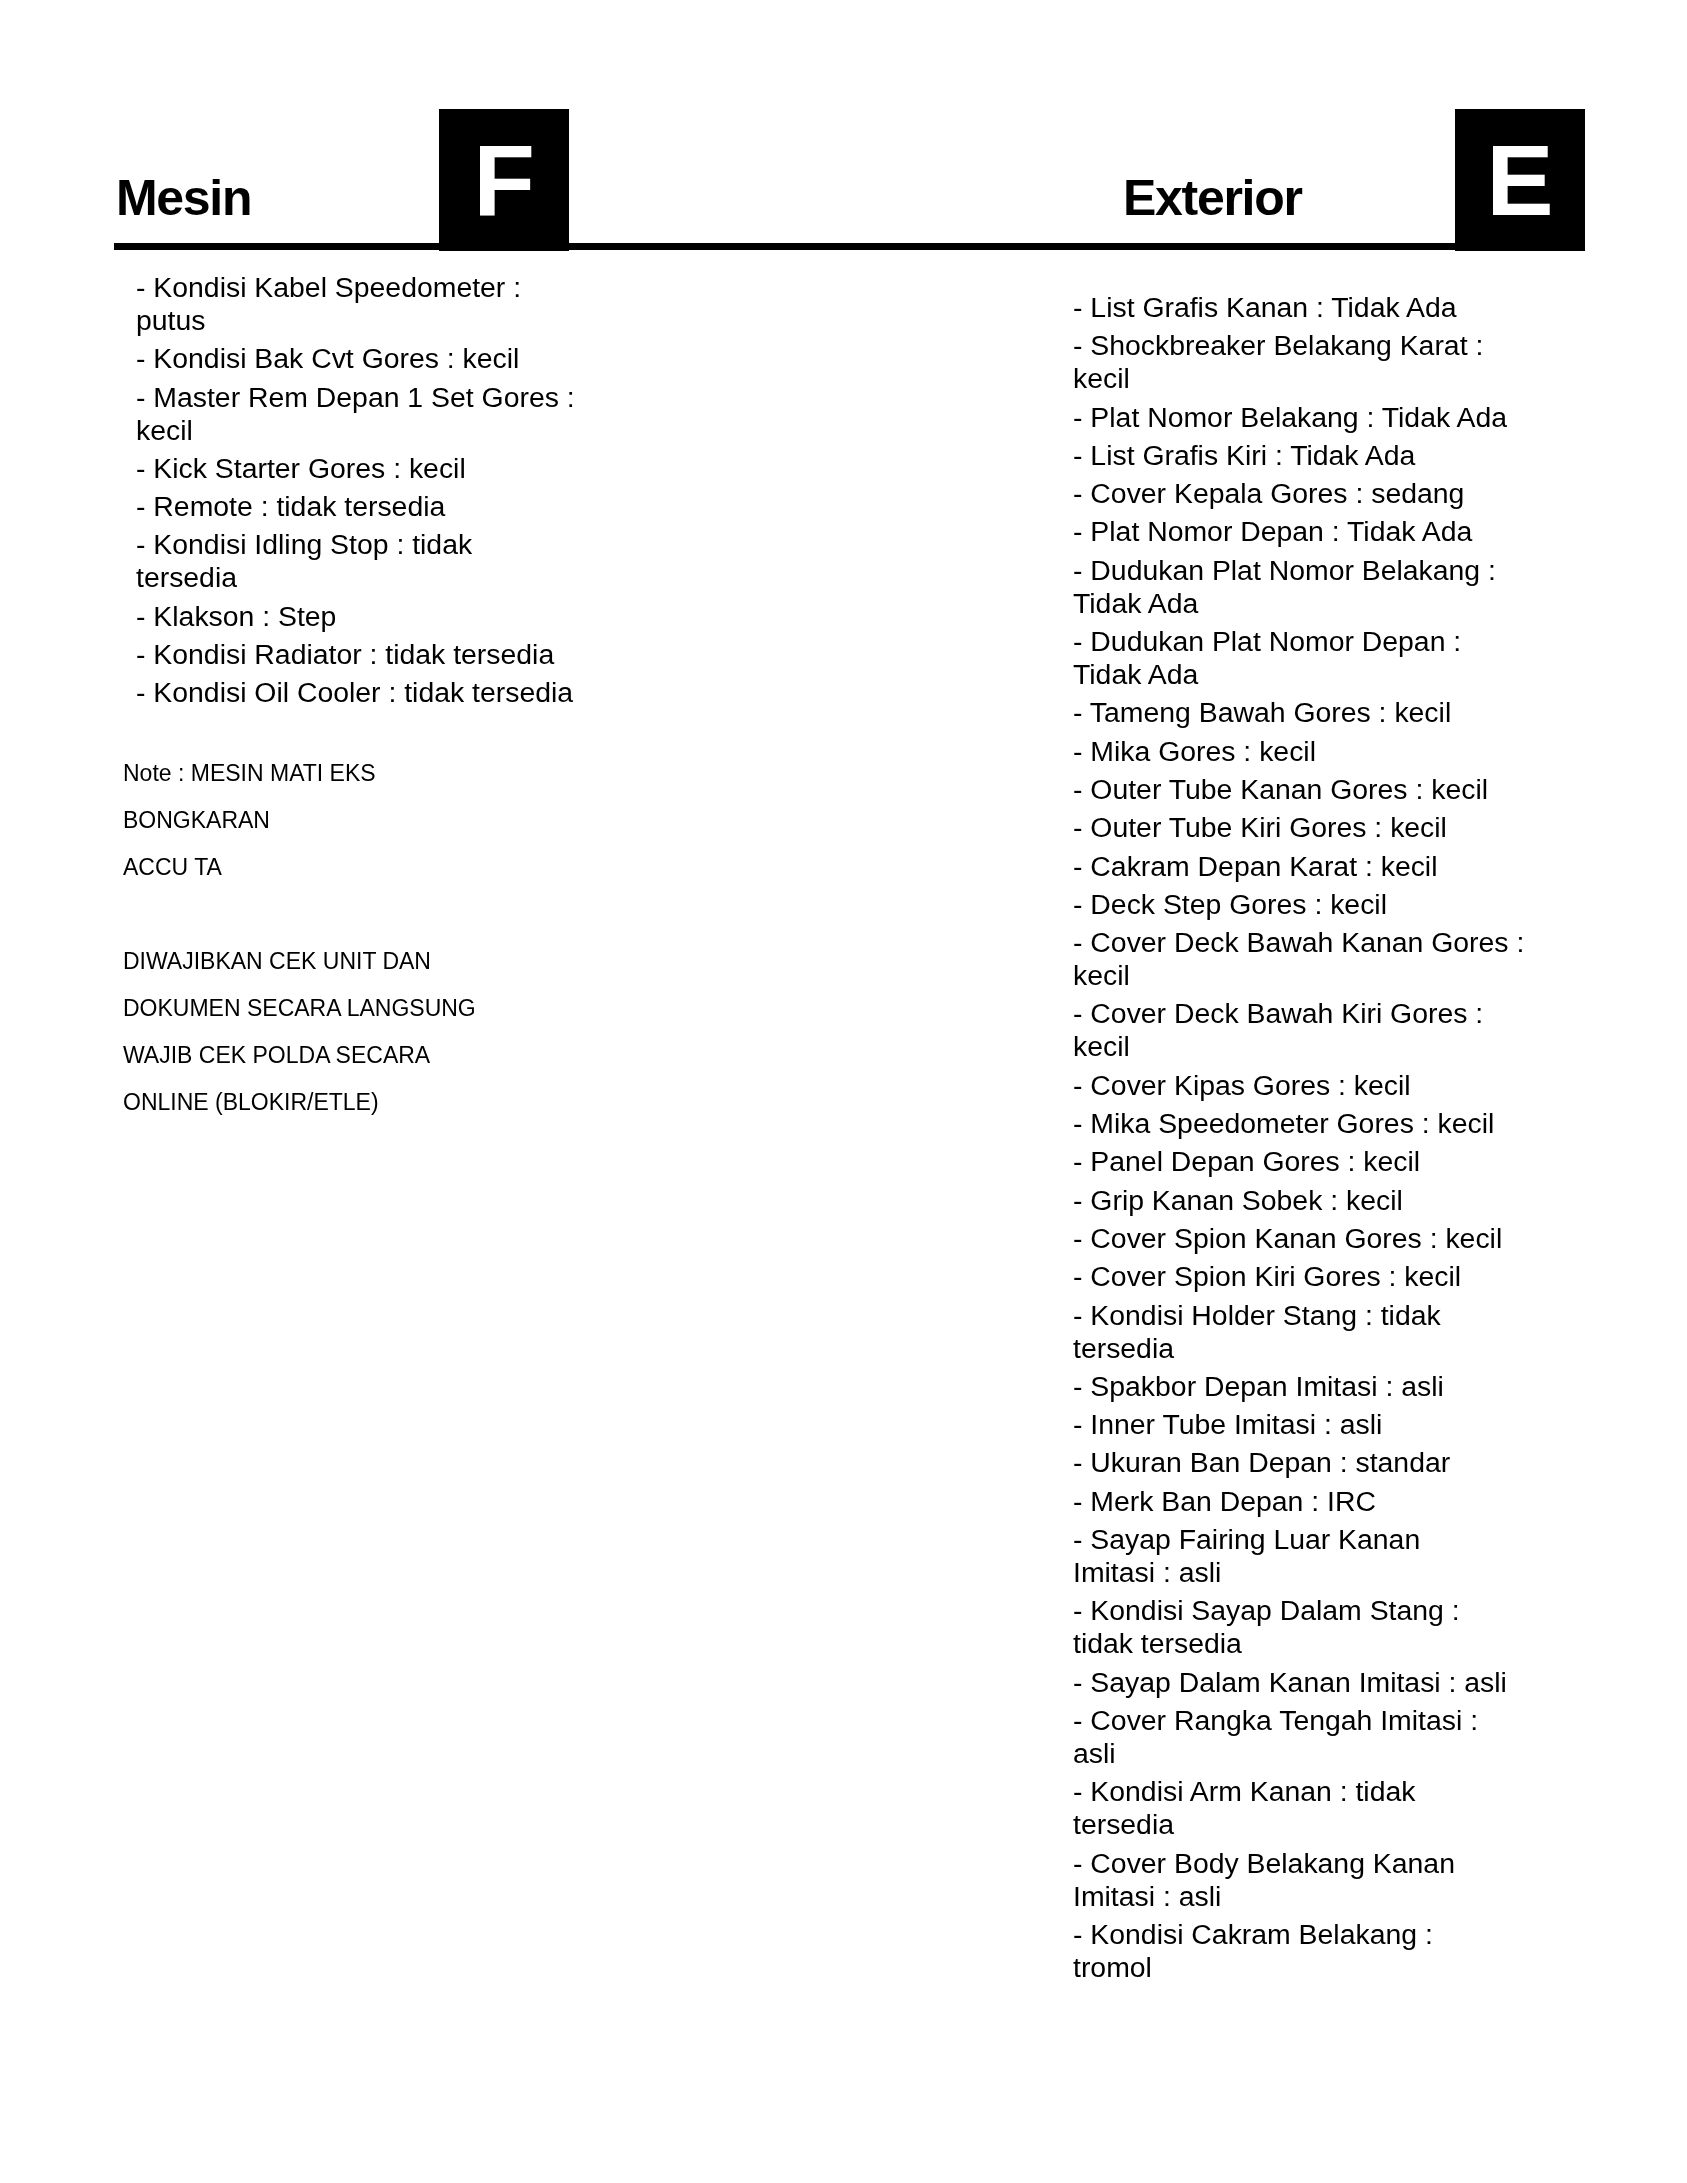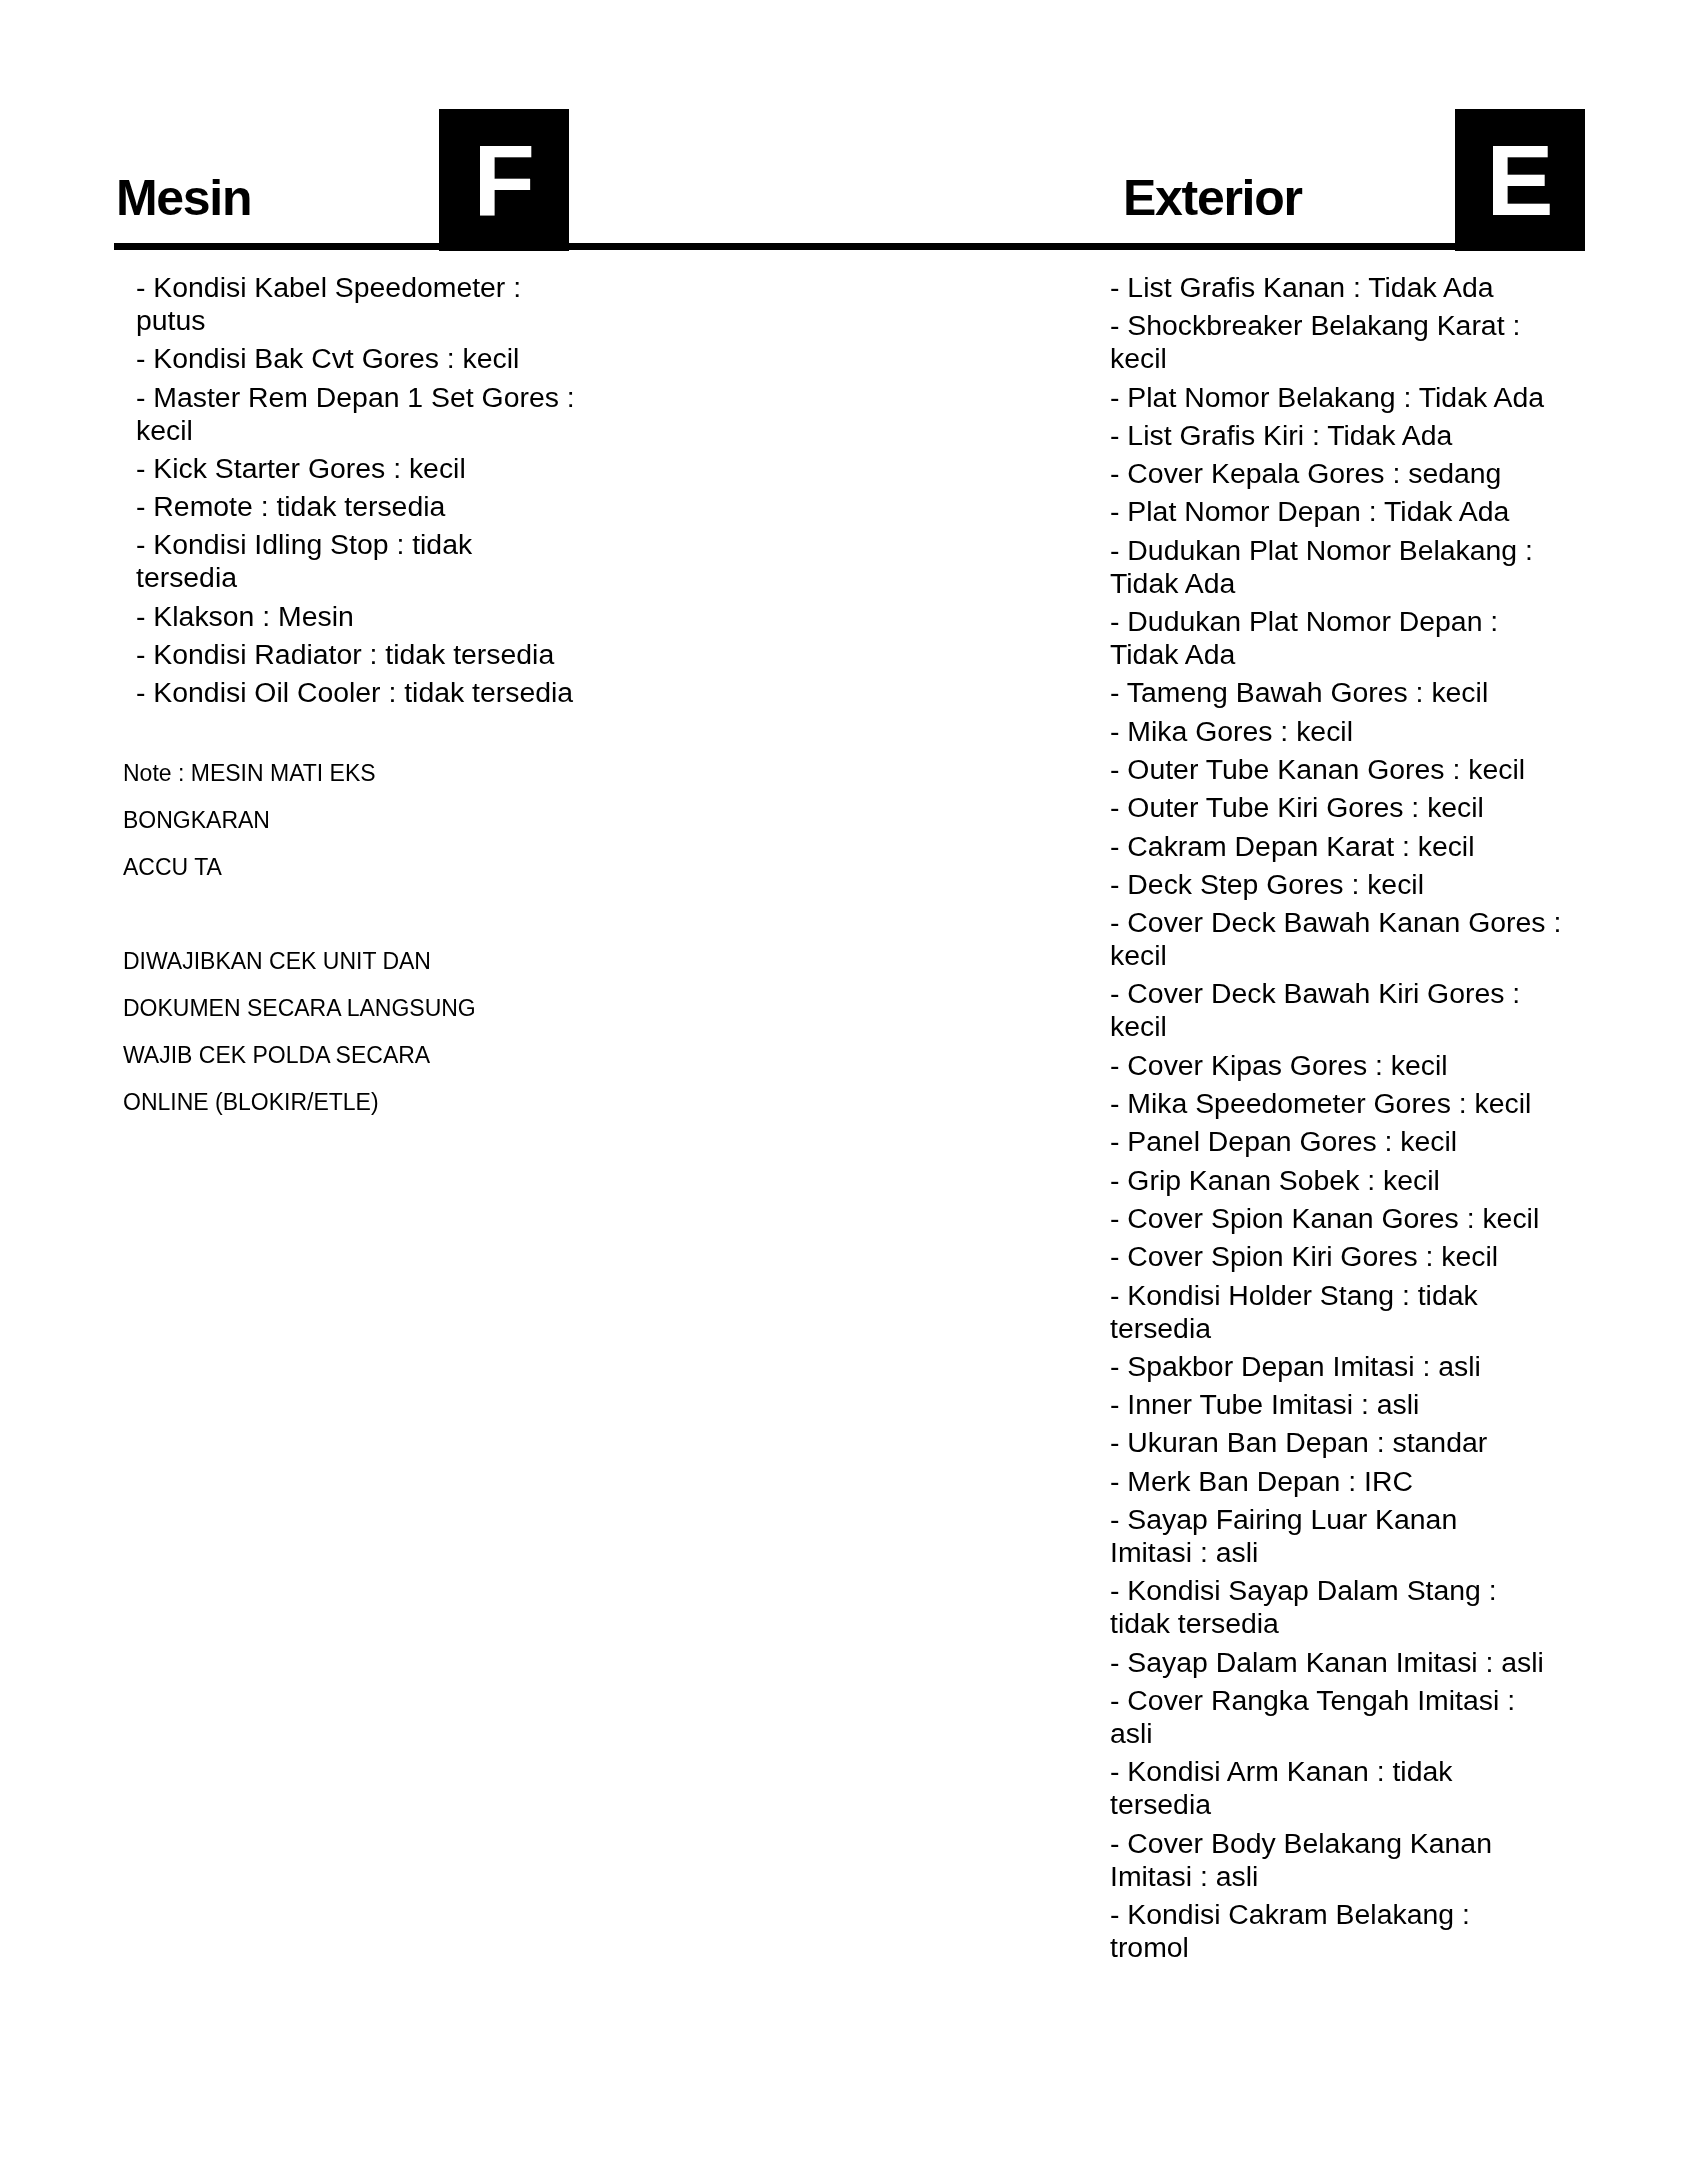--- a/index.html
+++ b/index.html
@@ -47,21 +47,21 @@
     font-size: 101px;
     font-weight: 700;
   }
   .tab-f { left: 439px; }
   .tab-e { left: 1455px; }
   .items {
     position: absolute;
     top: 271px;
   }
   .items-mesin { left: 136px; width: 447px; }
-  .items-exterior { left: 1110px; width: 457px; }
+  .items-exterior { left: 1073px; width: 457px; margin-top: 20px; }
   .item {
     margin: 0 0 5.3px 0;
     font-size: 28.4px;
     line-height: 33px;
     white-space: pre-line;
   }
   .note {
     position: absolute;
     left: 123px;
     top: 750px;
@@ -87,21 +87,21 @@
     <div class="items items-mesin">
         <p class="item">- Kondisi Kabel Speedometer :
 putus</p>
         <p class="item">- Kondisi Bak Cvt Gores : kecil</p>
         <p class="item">- Master Rem Depan 1 Set Gores :
 kecil</p>
         <p class="item">- Kick Starter Gores : kecil</p>
         <p class="item">- Remote : tidak tersedia</p>
         <p class="item">- Kondisi Idling Stop : tidak
 tersedia</p>
-        <p class="item">- Klakson : Mesin</p>
+        <p class="item">- Klakson : Step</p>
         <p class="item">- Kondisi Radiator : tidak tersedia</p>
         <p class="item">- Kondisi Oil Cooler : tidak tersedia</p>
       </div>
     <p class="note">Note : MESIN MATI EKS
 BONGKARAN
 ACCU TA
 
 DIWAJIBKAN CEK UNIT DAN
 DOKUMEN SECARA LANGSUNG
 WAJIB CEK POLDA SECARA

